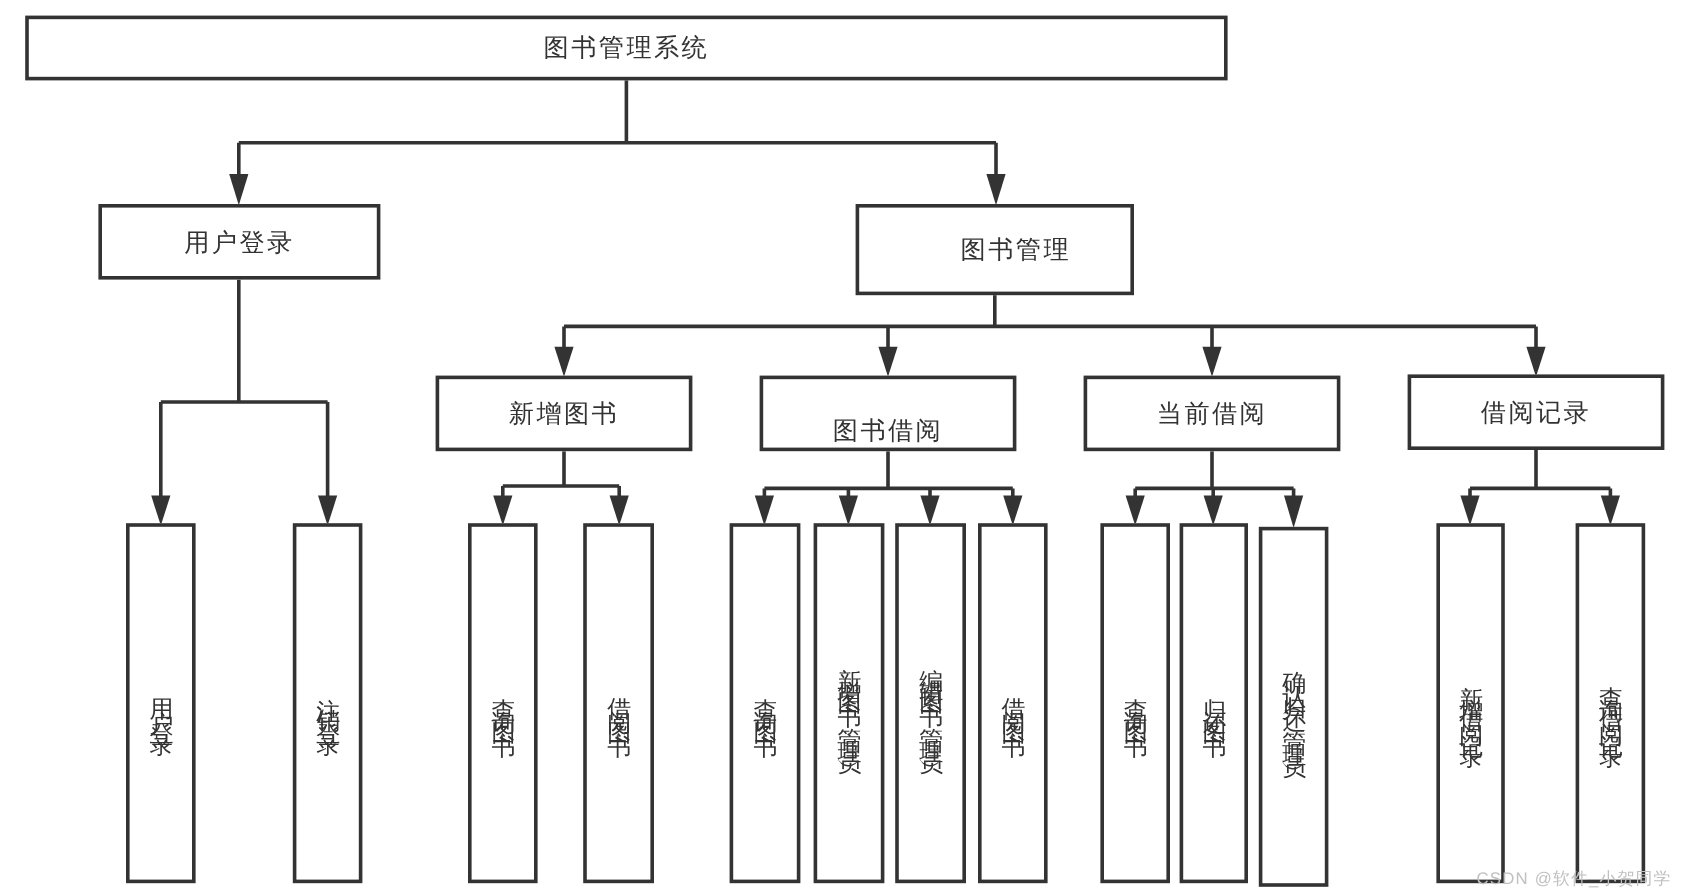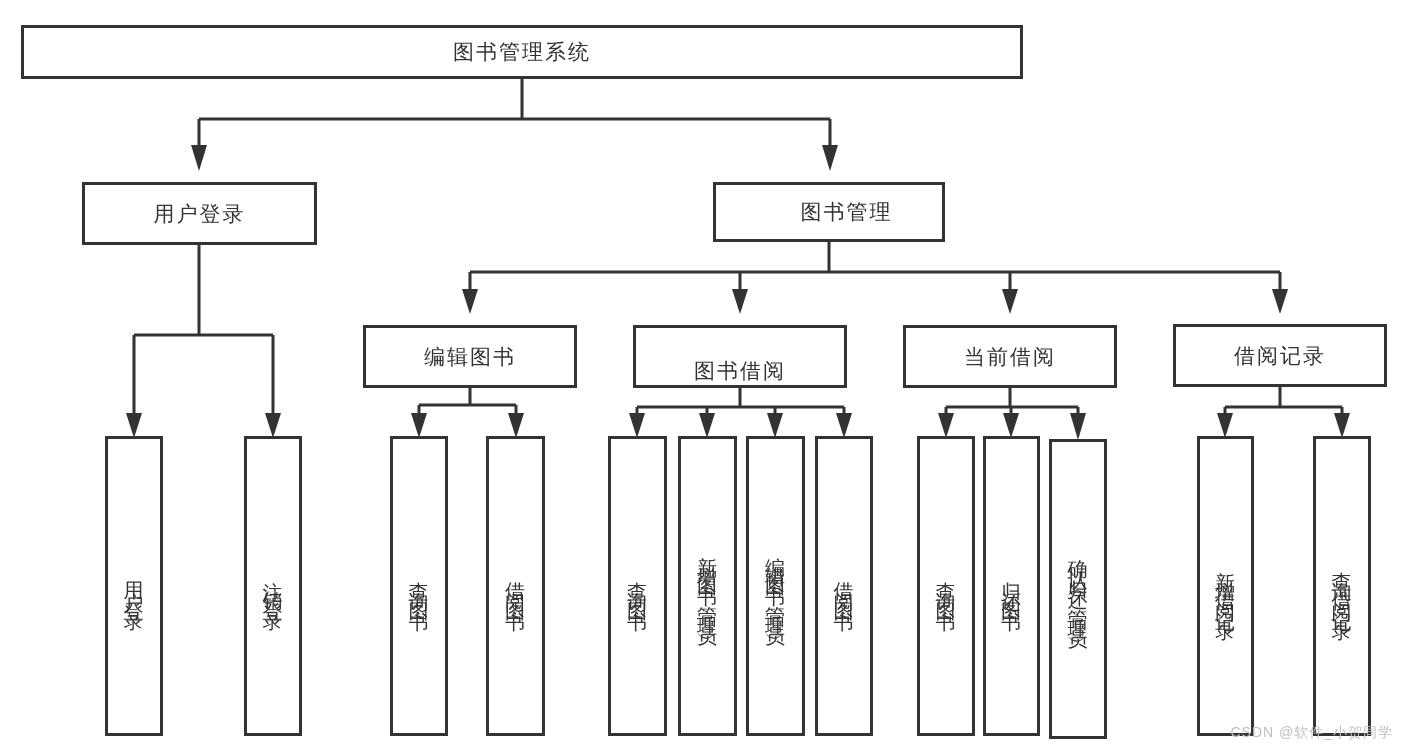--- a/index.html
+++ b/index.html
@@ -27,21 +27,20 @@
     box-sizing: border-box;
     border: 3px solid #333333;
     background: #ffffff;
     display: flex;
     align-items: center;
     justify-content: center;
     color: #333333;
     font-size: 21px;
     letter-spacing: 2px;
     white-space: nowrap;
-    margin-top: 12px;
   }
   .vbox {
     position: absolute;
     box-sizing: border-box;
     border: 3px solid #333333;
     background: #ffffff;
     display: flex;
     align-items: center;
     justify-content: center;
     color: #333333;
@@ -115,26 +114,26 @@
     </g>
   </svg>
 
   <div class="hbox" style="left:21px; top:13px; width:1002px; height:54px;">
     <span>图书管理系统</span>
   </div>
 
   <div class="hbox" style="left:82px; top:170px; width:235px; height:63px;">
     <span>用户登录</span>
   </div>
-  <div class="hbox" style="left:713px; top:170px; width:232px; height:60px;padding-left:35px;">
+  <div class="hbox" style="left:713px; top:170px; width:232px; height:76px;padding-left:35px;">
     <span>图书管理</span>
   </div>
 
   <div class="hbox" style="left:363px; top:313px; width:214px; height:63px;">
-    <span>编辑图书</span>
+    <span>新增图书</span>
   </div>
   <div class="hbox" style="left:633px; top:313px; width:214px; height:63px;align-items:flex-end;">
     <span>图书借阅</span>
   </div>
   <div class="hbox" style="left:903px; top:313px; width:214px; height:63px;">
     <span>当前借阅</span>
   </div>
   <div class="hbox" style="left:1173px; top:312px; width:214px; height:63px;">
     <span>借阅记录</span>
   </div>

